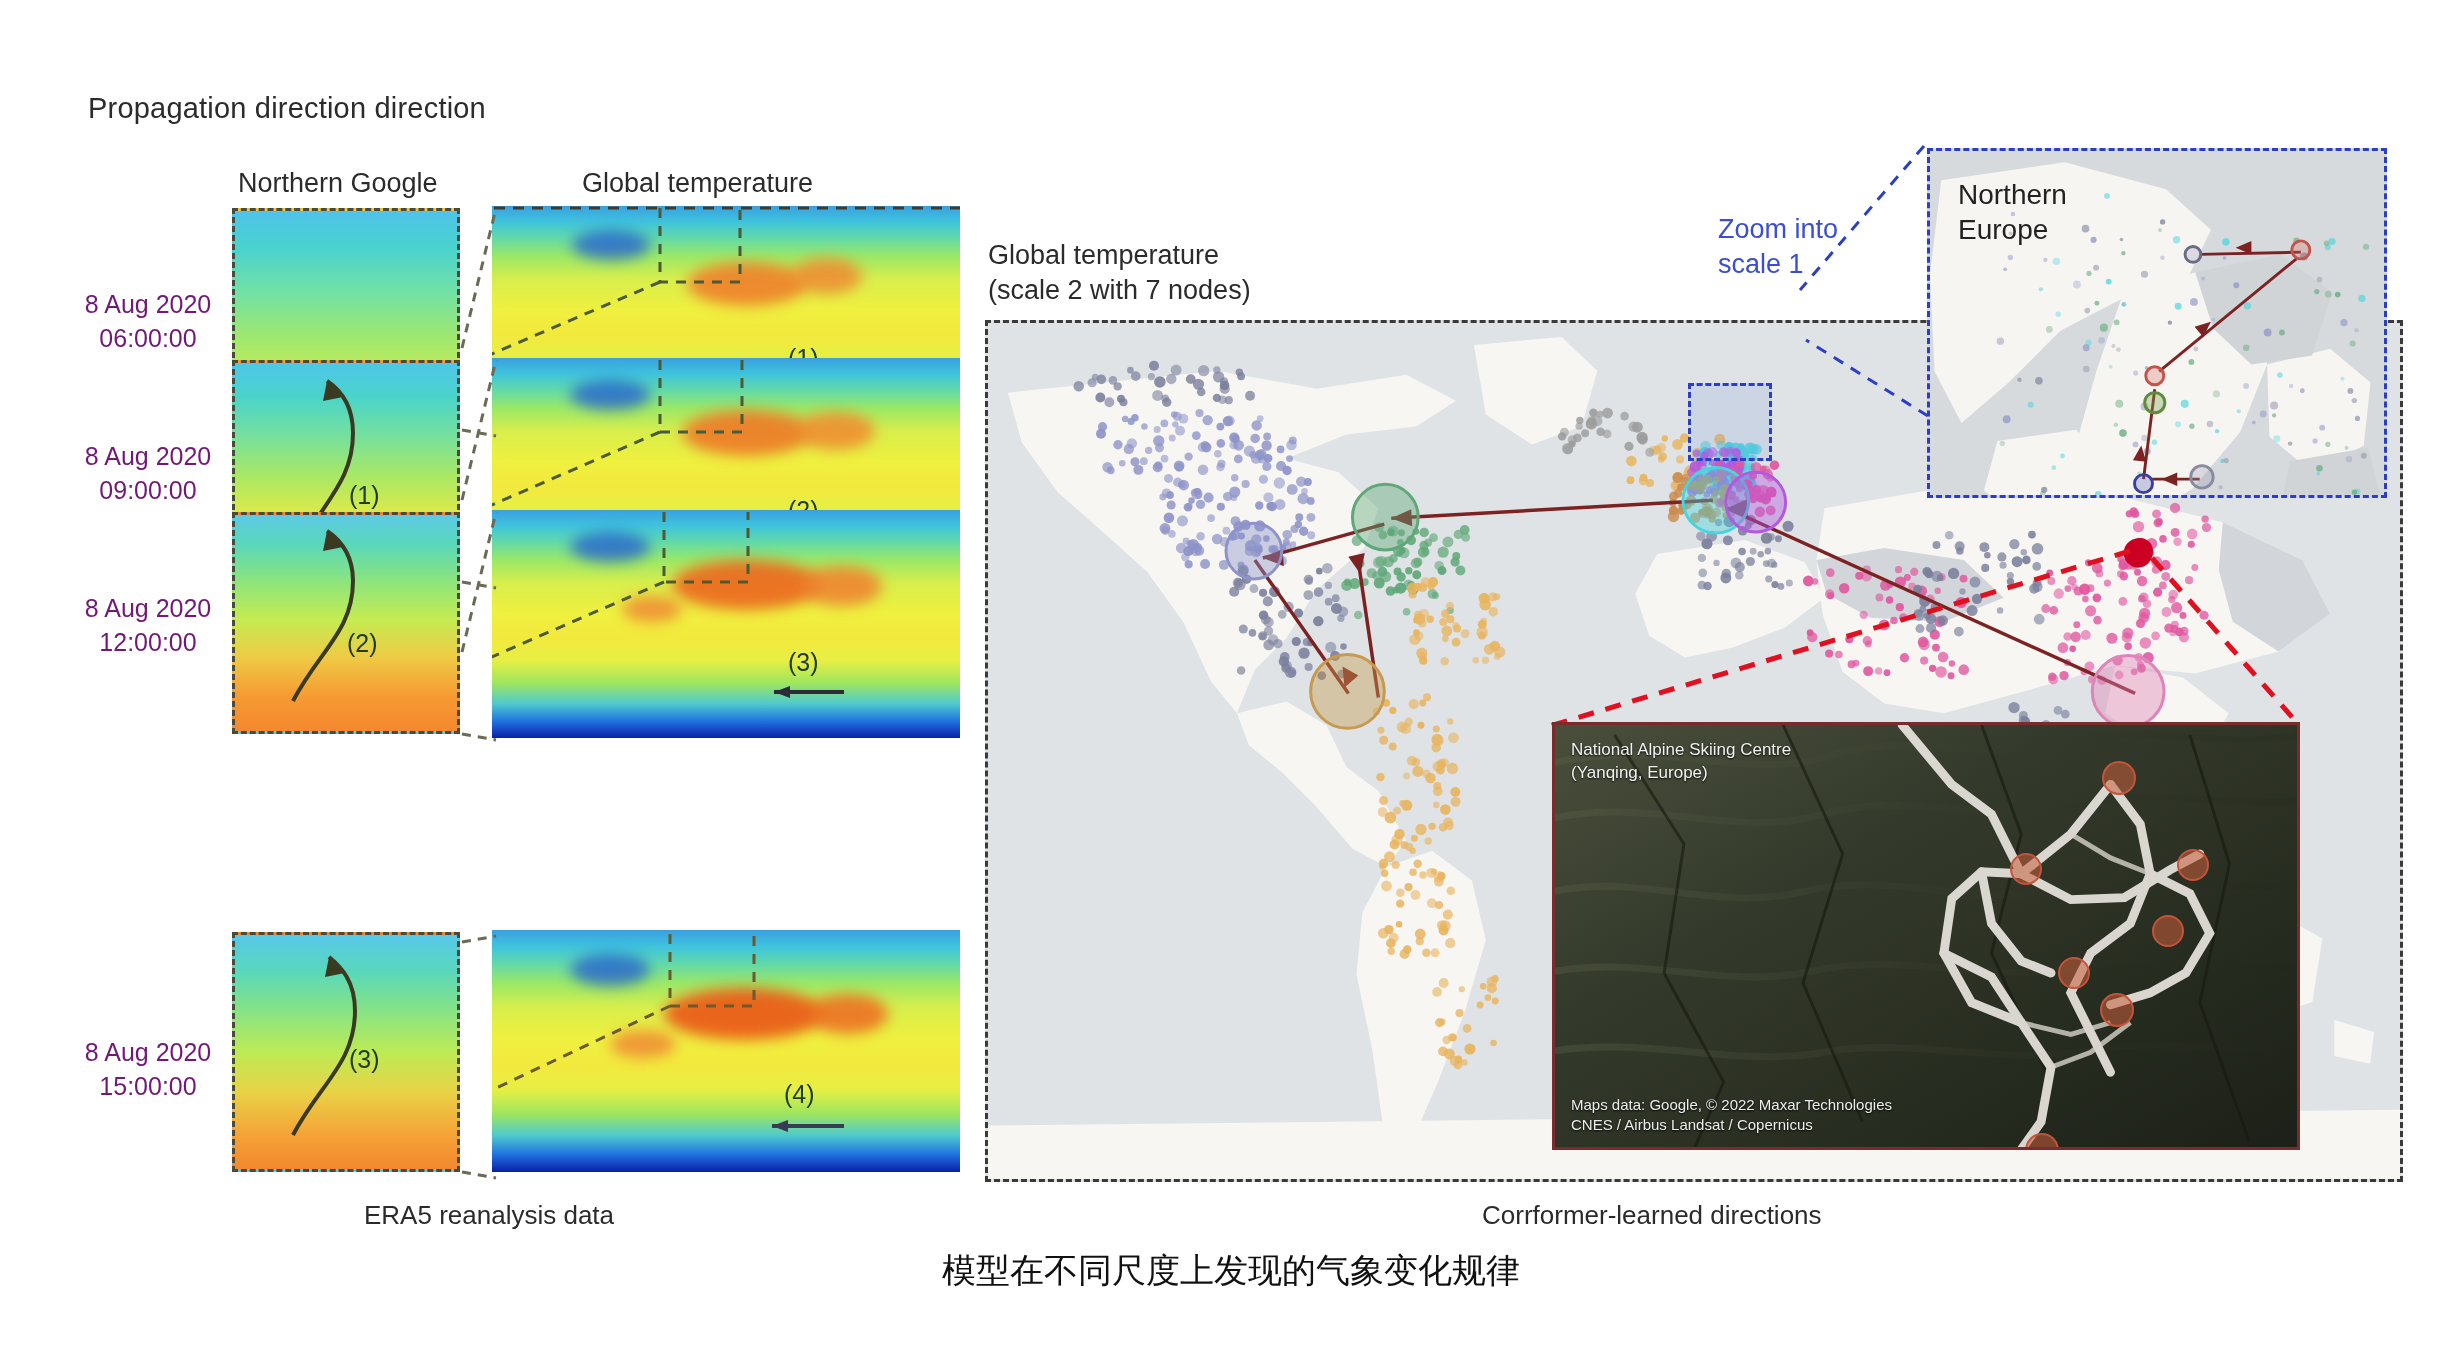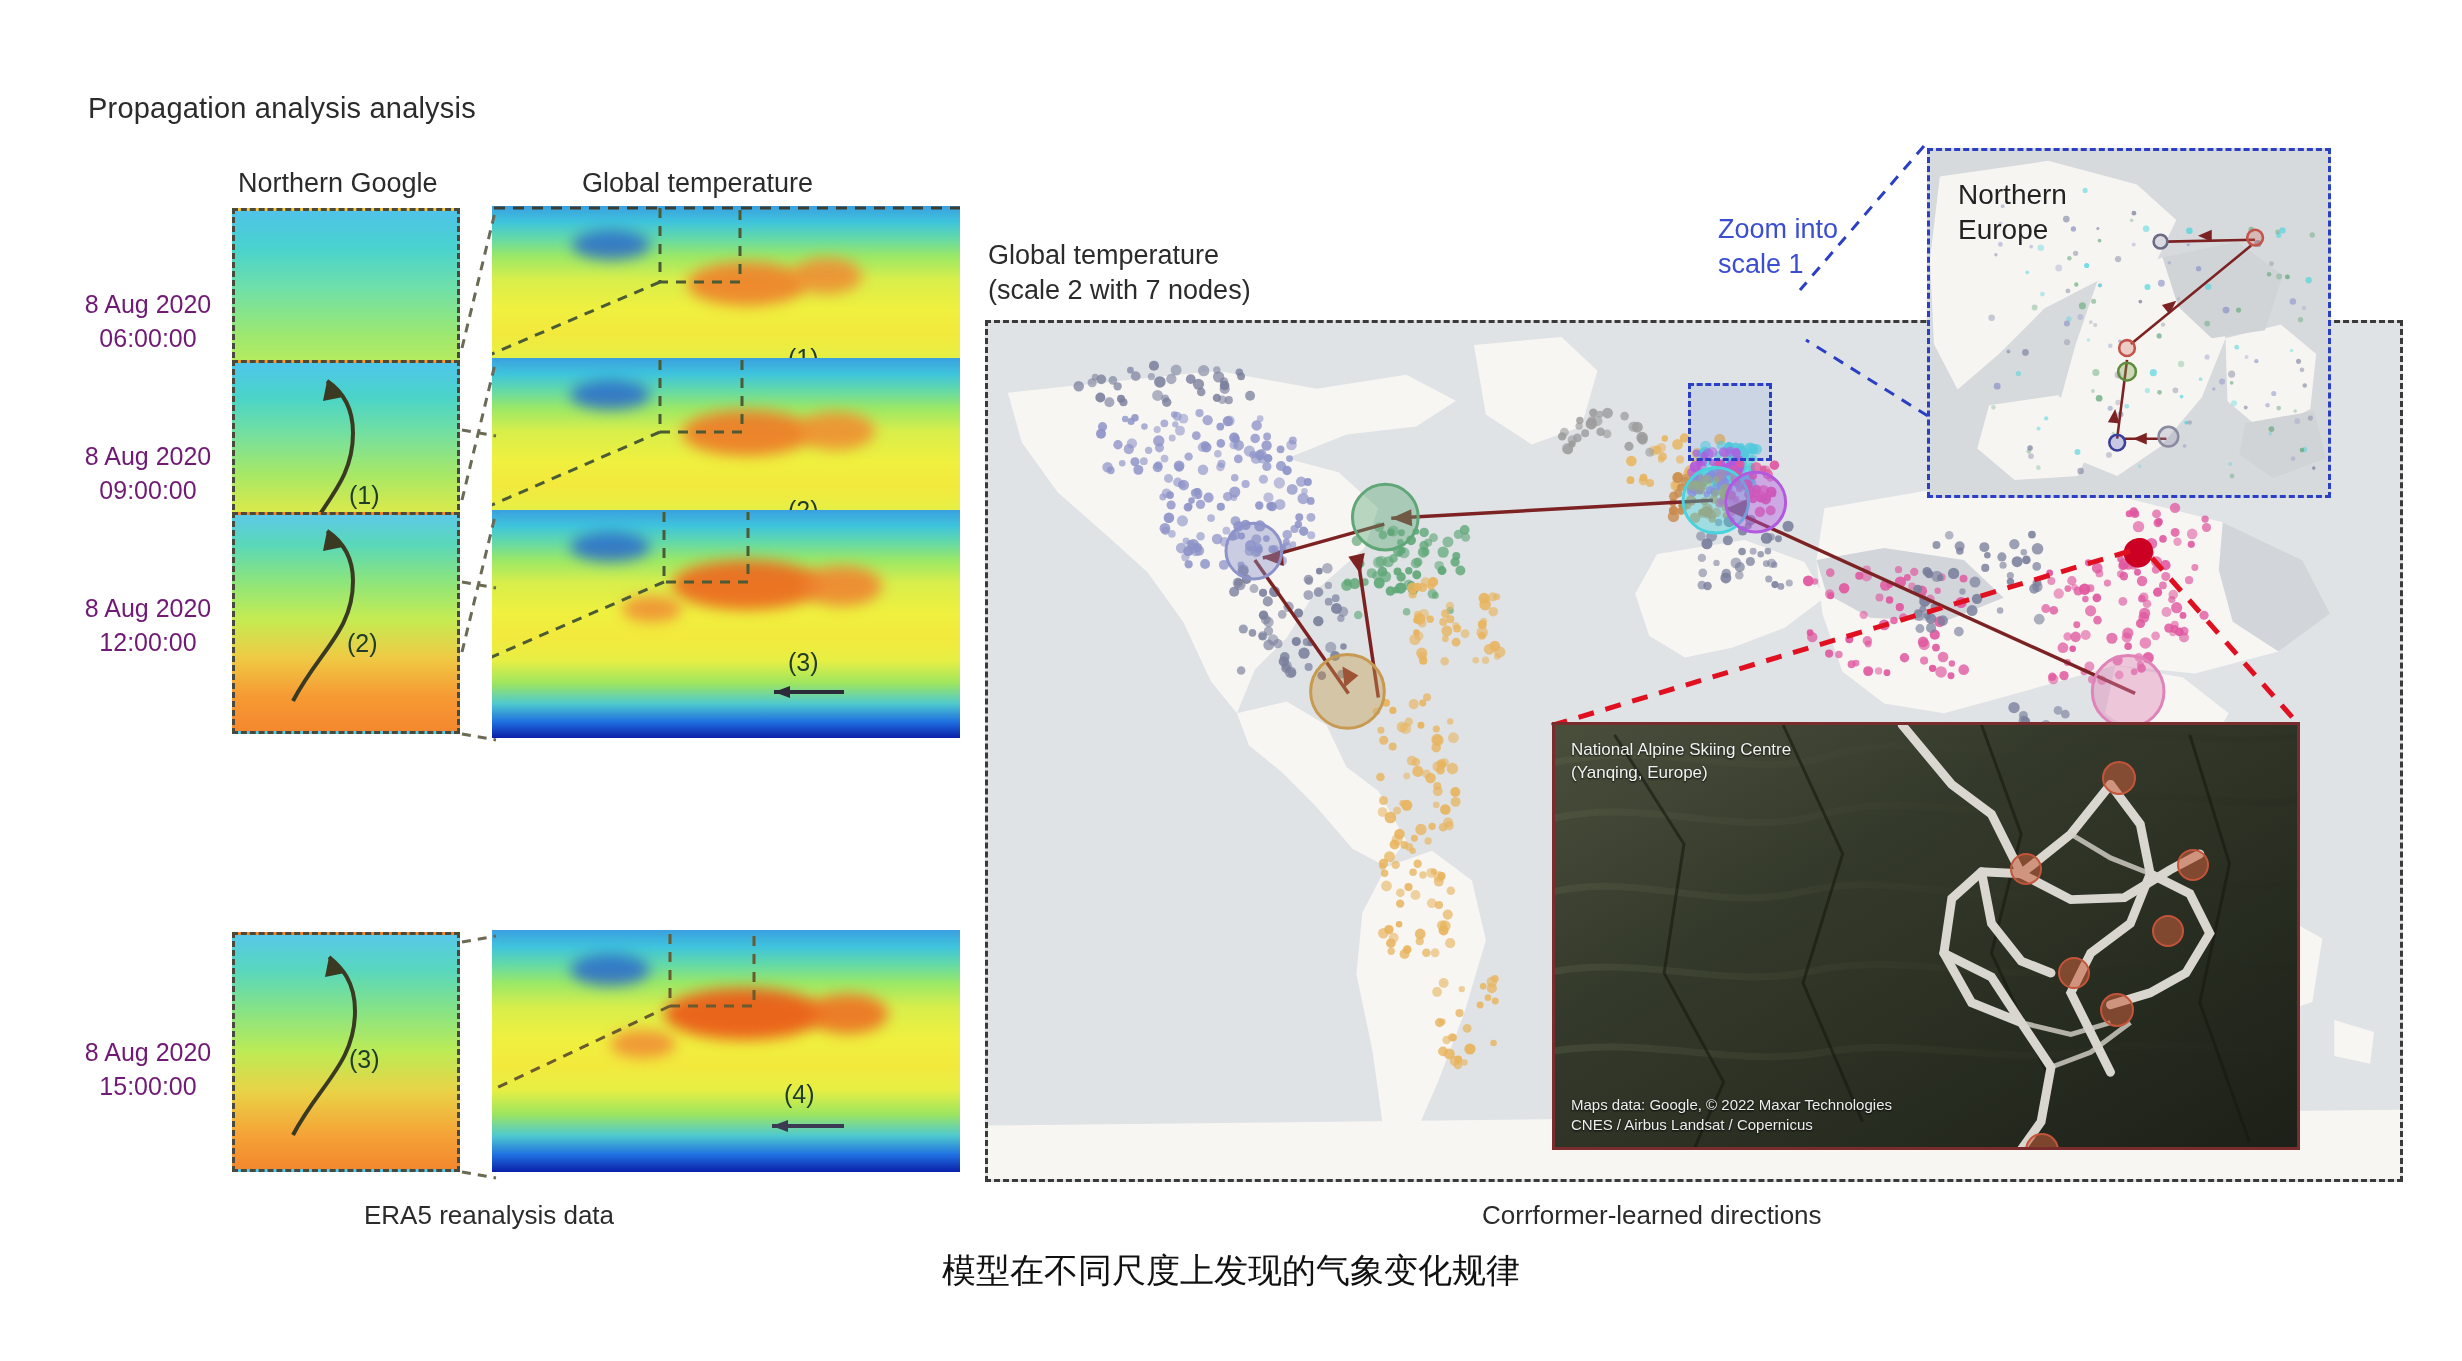--- a/index.html
+++ b/index.html
@@ -44,21 +44,21 @@
   .outer-dash{border:3px dashed #3a3a3a;box-sizing:border-box;}
   .sat{position:absolute;overflow:hidden;border:3px solid #7a2c2c;box-sizing:border-box;
        background:#8b5cf6;}
   .sat-bg{position:absolute;inset:0;}
   .ski-marker{position:absolute;border-radius:50%;
        background:rgba(200,95,60,.55);border:2px solid #c4543a;box-sizing:border-box;}
 </style>
 </head>
 <body>
 
-<div class="abs t-title" style="left:88px;top:92px;">Propagation analysis analysis</div>
+<div class="abs t-title" style="left:88px;top:92px;">Propagation direction direction</div>
 
 <div class="abs t-col" style="left:238px;top:168px;">Northern Google</div>
 <div class="abs t-col" style="left:582px;top:168px;">Global temperature</div>
 
 <div class="abs t-date" style="left:42px;top:288px;width:212px;">
   <div>8 Aug 2020</div>
   <div>06:00:00</div>
 </div>
 <div class="heat ne-box ne-g1" style="left:232px;top:208px;width:228px;height:222px;"></div>
 <div class="heat" style="left:492px;top:206px;width:468px;height:228px;">
@@ -1306,21 +1306,21 @@
 <svg class="abs" style="left:1680px;top:140px;width:260px;height:320px;pointer-events:none;">
   <path d="M244 6 L120 150" stroke="#2b3fc4" stroke-width="3" stroke-dasharray="11 9" fill="none"></path>
   <path d="M248 276 L126 200" stroke="#2b3fc4" stroke-width="3" stroke-dasharray="11 9" fill="none"></path>
 </svg>
 
 <div class="abs t-zoom" style="left:1718px;top:212px;">
   <div>Zoom into</div>
   <div>scale 1</div>
 </div>
 
-<div class="abs dash-blue" style="left:1927px;top:148px;width:404px;height:350px;overflow:hidden;background:#d6dadd;">
+<div class="abs dash-blue" style="left:1927px;top:148px;width:460px;height:350px;overflow:hidden;background:#d6dadd;">
   <svg viewBox="0 0 404 350" preserveAspectRatio="none" style="position:absolute;inset:0;">
     <rect width="404" height="350" fill="#d6dadd"></rect>
     <g fill="#f6f5f2">
       <path d="M10 26 L120 10 L210 34 L250 70 L226 120 L170 132 L116 160
                L70 206 L28 242 L4 196 L0 110 Z"></path>
       <path d="M170 132 L236 108 L286 134 L300 190 L276 250 L234 300 L190 330
                L146 312 L132 254 L148 196 Z"></path>
       <path d="M300 190 L356 176 L392 206 L386 262 L340 286 L302 254 Z"></path>
       <path d="M60 258 L130 248 L170 286 L150 330 L86 334 L48 302 Z"></path>
     </g>

